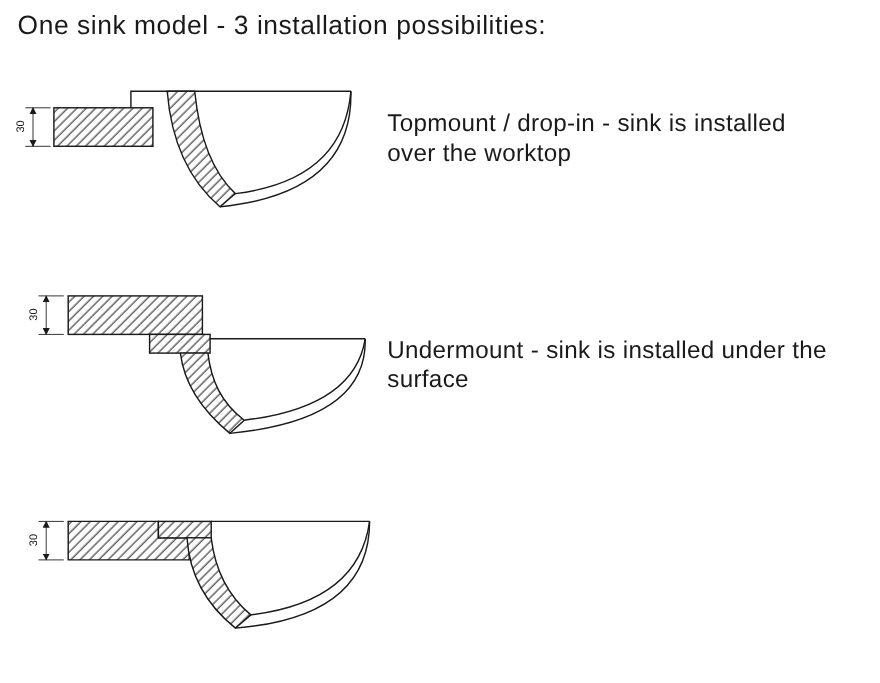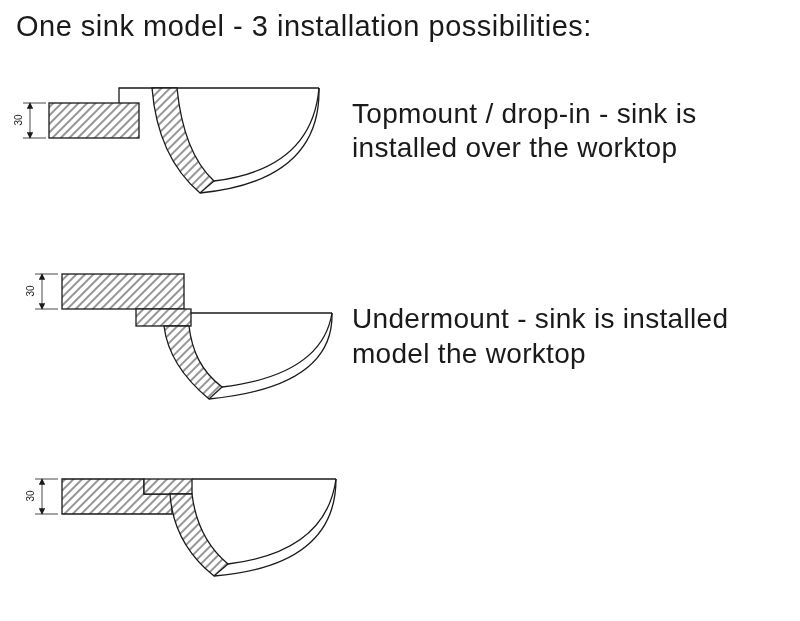--- a/index.html
+++ b/index.html
@@ -11,36 +11,36 @@
   }
   .page {
     width: 800px;
     height: 621px;
     overflow: hidden;
     padding: 8px 0 0 14px;
     box-sizing: border-box;
     background: #ffffff;
   }
   .title {
-    font-size: 29px;
+    font-size: 24px;
     font-weight: 400;
     letter-spacing: 0.5px;
     margin: 2px 0 30px 2px;
   }
   .row {
     display: flex;
     align-items: center;
   }
   .row:nth-of-type(1) { margin-bottom: 46px; }
   .row:nth-of-type(2) { margin-bottom: 30px; }
   .drawing { flex: 0 0 330px; }
   .label {
     margin: 0 0 0 8px;
     width: 400px;
-    font-size: 28px;
+    font-size: 22px;
     line-height: 1.22;
     letter-spacing: 0.3px;
   }
   .row:nth-of-type(1) .label { position: relative; top: -12px; }
   .row:nth-of-type(3) .label { position: relative; top: -24px; margin-left: 28px; width: 390px; }
   
   .line    { fill: none; stroke: #1a1a1a; stroke-width: 1.3; }
   .thin    { fill: none; stroke: #1a1a1a; stroke-width: 0.8; }
   .hatched { fill: url(#hatch); stroke: #1a1a1a; stroke-width: 1.3; }
   .dim-text { font-size: 10px; fill: #1a1a1a; font-family: "Liberation Sans", sans-serif; }
@@ -96,21 +96,21 @@
       </g>
       <rect class="hatched" x="48" y="15" width="122" height="35"></rect>
       <g>
         <rect class="hatched" x="122" y="50" width="55" height="17"></rect>
         <path class="line" d="M 177,54 L 318,54"></path>
         <path class="hatched" d="M 150,67 L 175,67 C 178,92 187,112 208,128 L 195,140 C 166,116 153,92 150,67 Z"></path>
         <path class="line" d="M 208,128 Q 308,116 318,54"></path>
         <path class="line" d="M 195,140 Q 320,128 318,54"></path>
       </g>
     </svg>
-    <p class="label">Undermount - sink is installed model the worktop</p>
+    <p class="label">Undermount - sink is installed under the surface</p>
   </section>
 
   <section class="row">
     <svg class="drawing" viewBox="0 0 330 155" width="330" height="155">
       <g>
         <line class="thin" x1="44" y1="35" x2="21" y2="35"></line>
         <line class="thin" x1="44" y1="70" x2="21" y2="70"></line>
         <line class="thin" x1="28" y1="35" x2="28" y2="70" marker-start="url(#arr-start)" marker-end="url(#arr-end)"></line>
         <text class="dim-text" x="20" y="52" transform="rotate(-90 20 52)" text-anchor="middle">30</text>
       </g>

